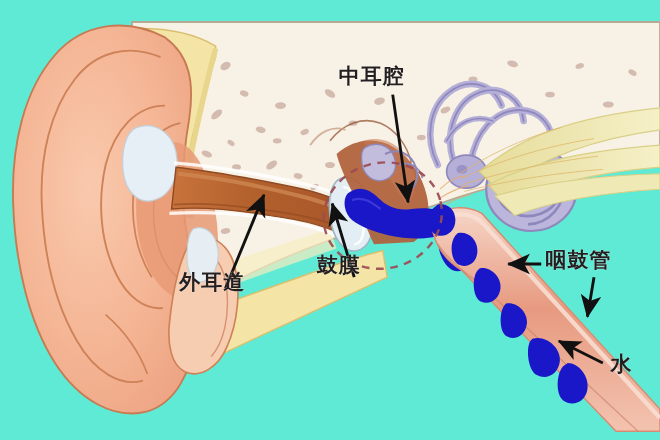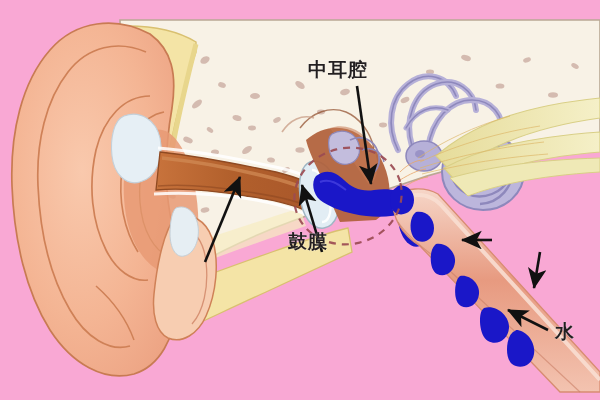--- a/index.html
+++ b/index.html
@@ -3,21 +3,21 @@
 <meta charset="utf-8">
 <style>
   html,body{margin:0;padding:0;background:#ffffff;}
   body{
     font-family:"DejaVu Sans","Liberation Sans",sans-serif;
     width:600px;height:400px;overflow:hidden;
   }
   #stage{
     position:relative;
     width:600px;height:400px;
-    background:#f9a8d4;
+    background:#5eead4;
   }
   #diagram{
     position:absolute;left:0;top:0;
     width:600px;height:400px;
   }
   .lbl{
     position:absolute;
     color:#231f20;
     font-weight:700;
     font-size:19px;
@@ -343,19 +343,21 @@
       <line x1="492" y1="240" x2="462" y2="240" marker-end="url(#ah)"></line>
 
       <line x1="540" y1="252" x2="534" y2="288" marker-end="url(#ah)"></line>
 
       <line x1="548" y1="330" x2="508" y2="310" marker-end="url(#ah)"></line>
     </g>
   </svg>
 
   <div class="lbl" id="lbl-mid">中耳腔</div>
 
+  <div class="lbl" id="lbl-canal">外耳道</div>
 
   <div class="lbl" id="lbl-drum">鼓膜</div>
 
+  <div class="lbl" id="lbl-tube">咽鼓管</div>
 
   <div class="lbl" id="lbl-water">水</div>
 
 </div>
 
 </body></html>

